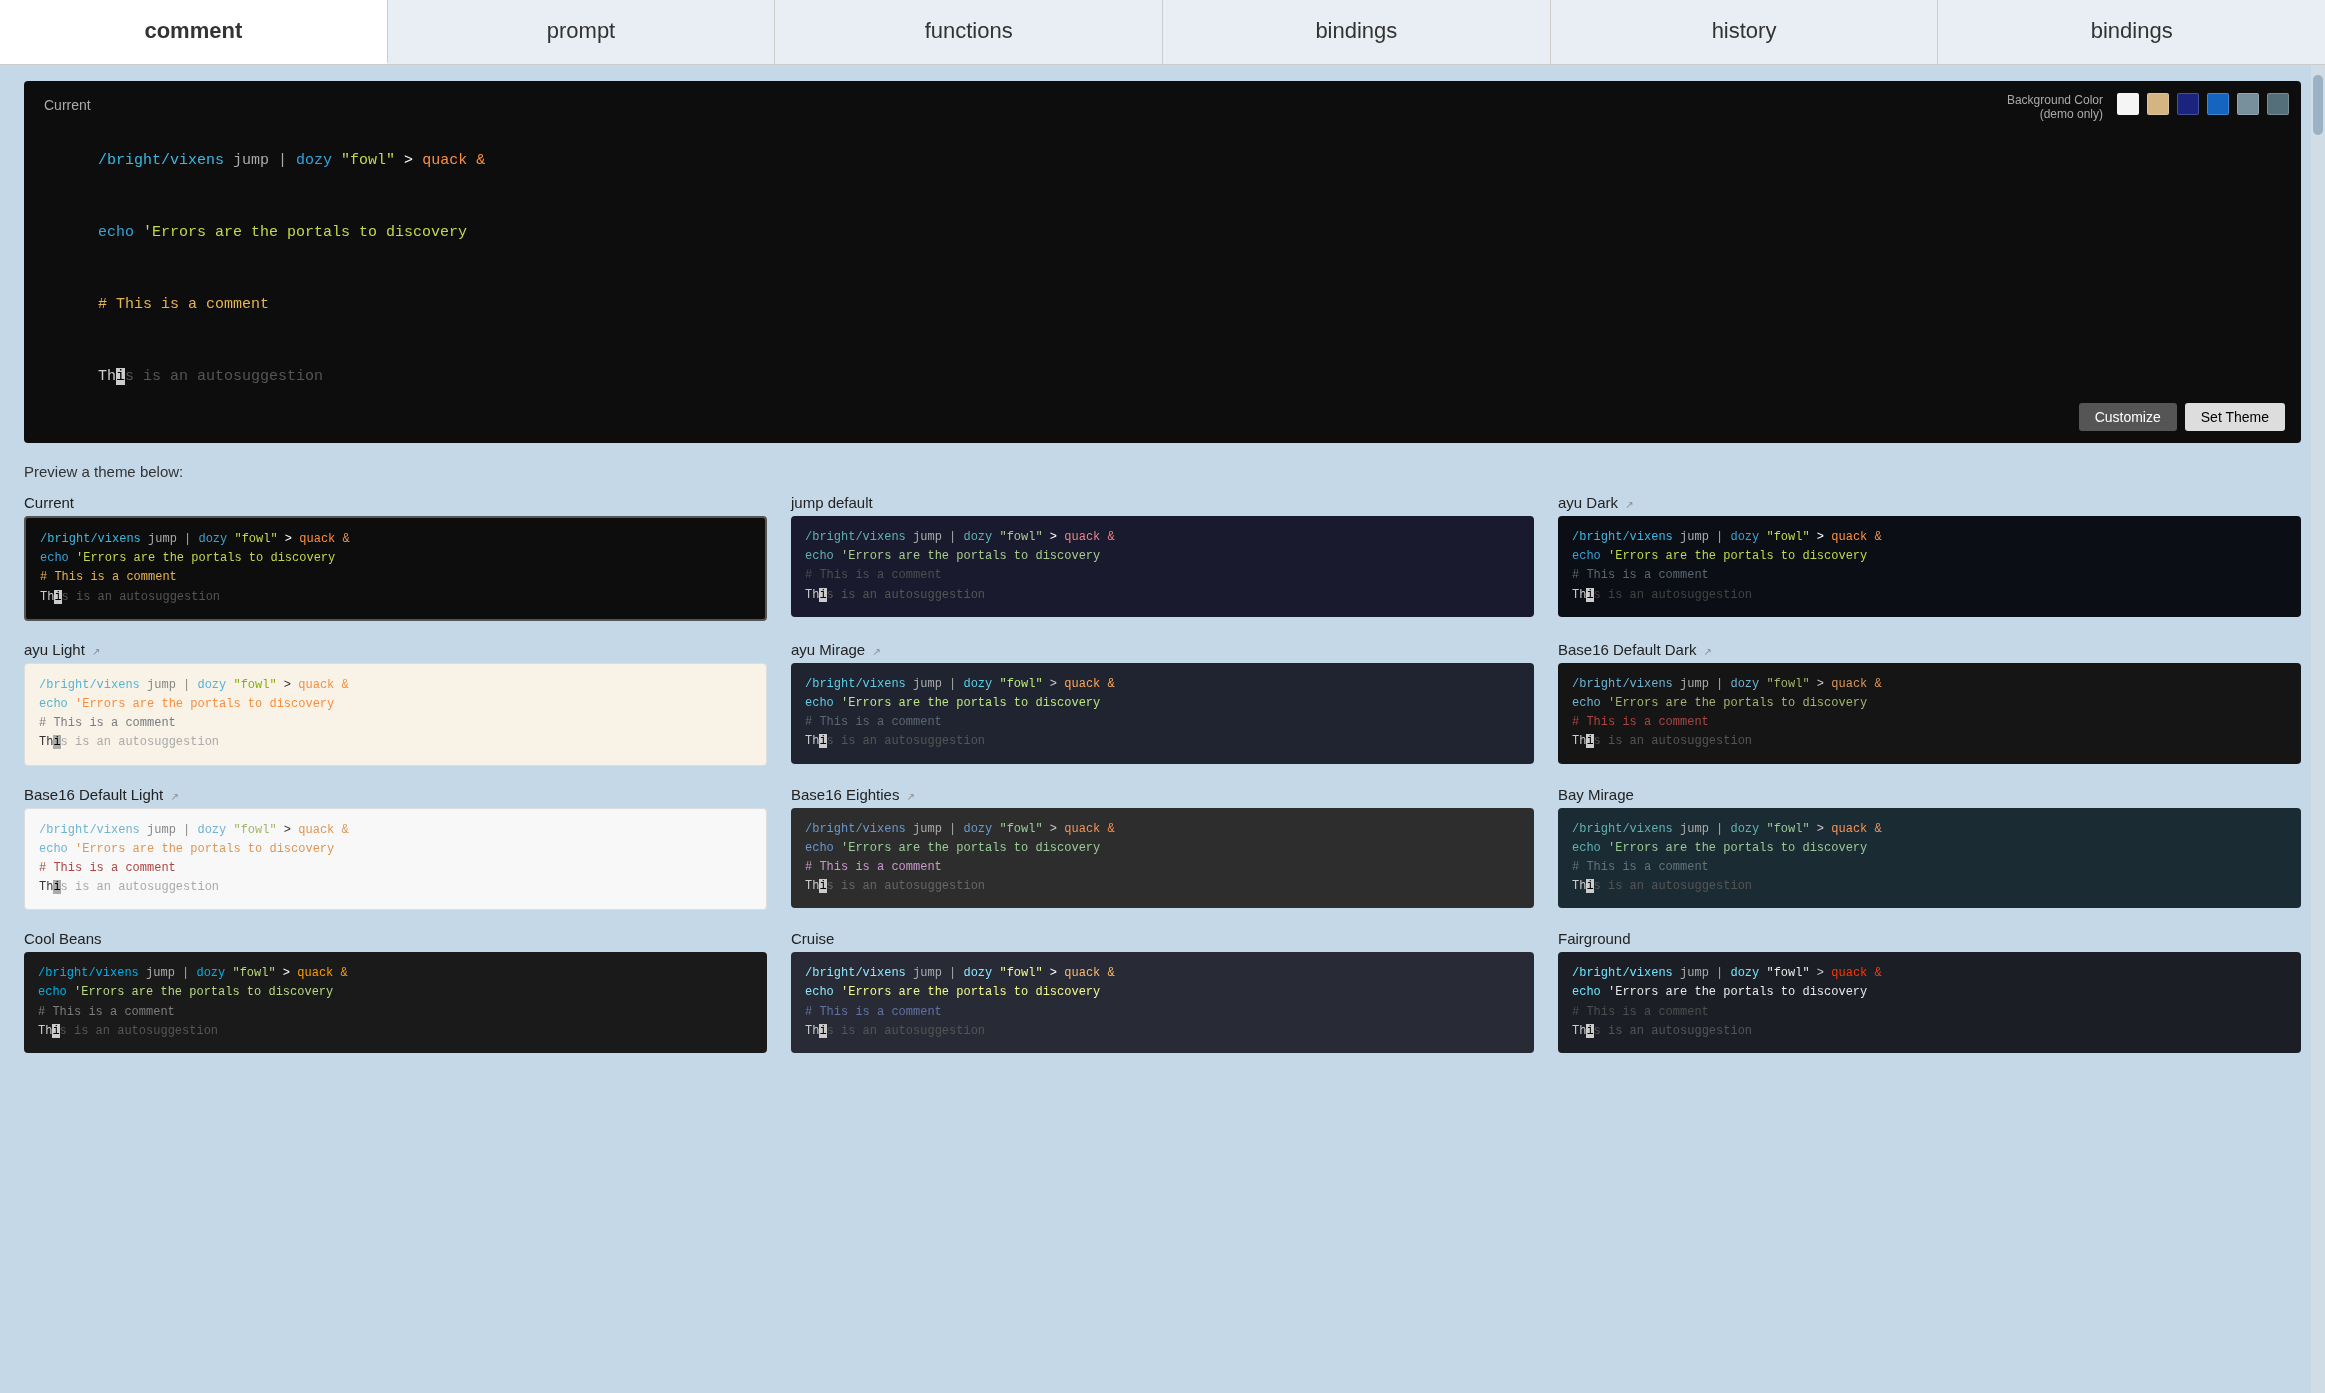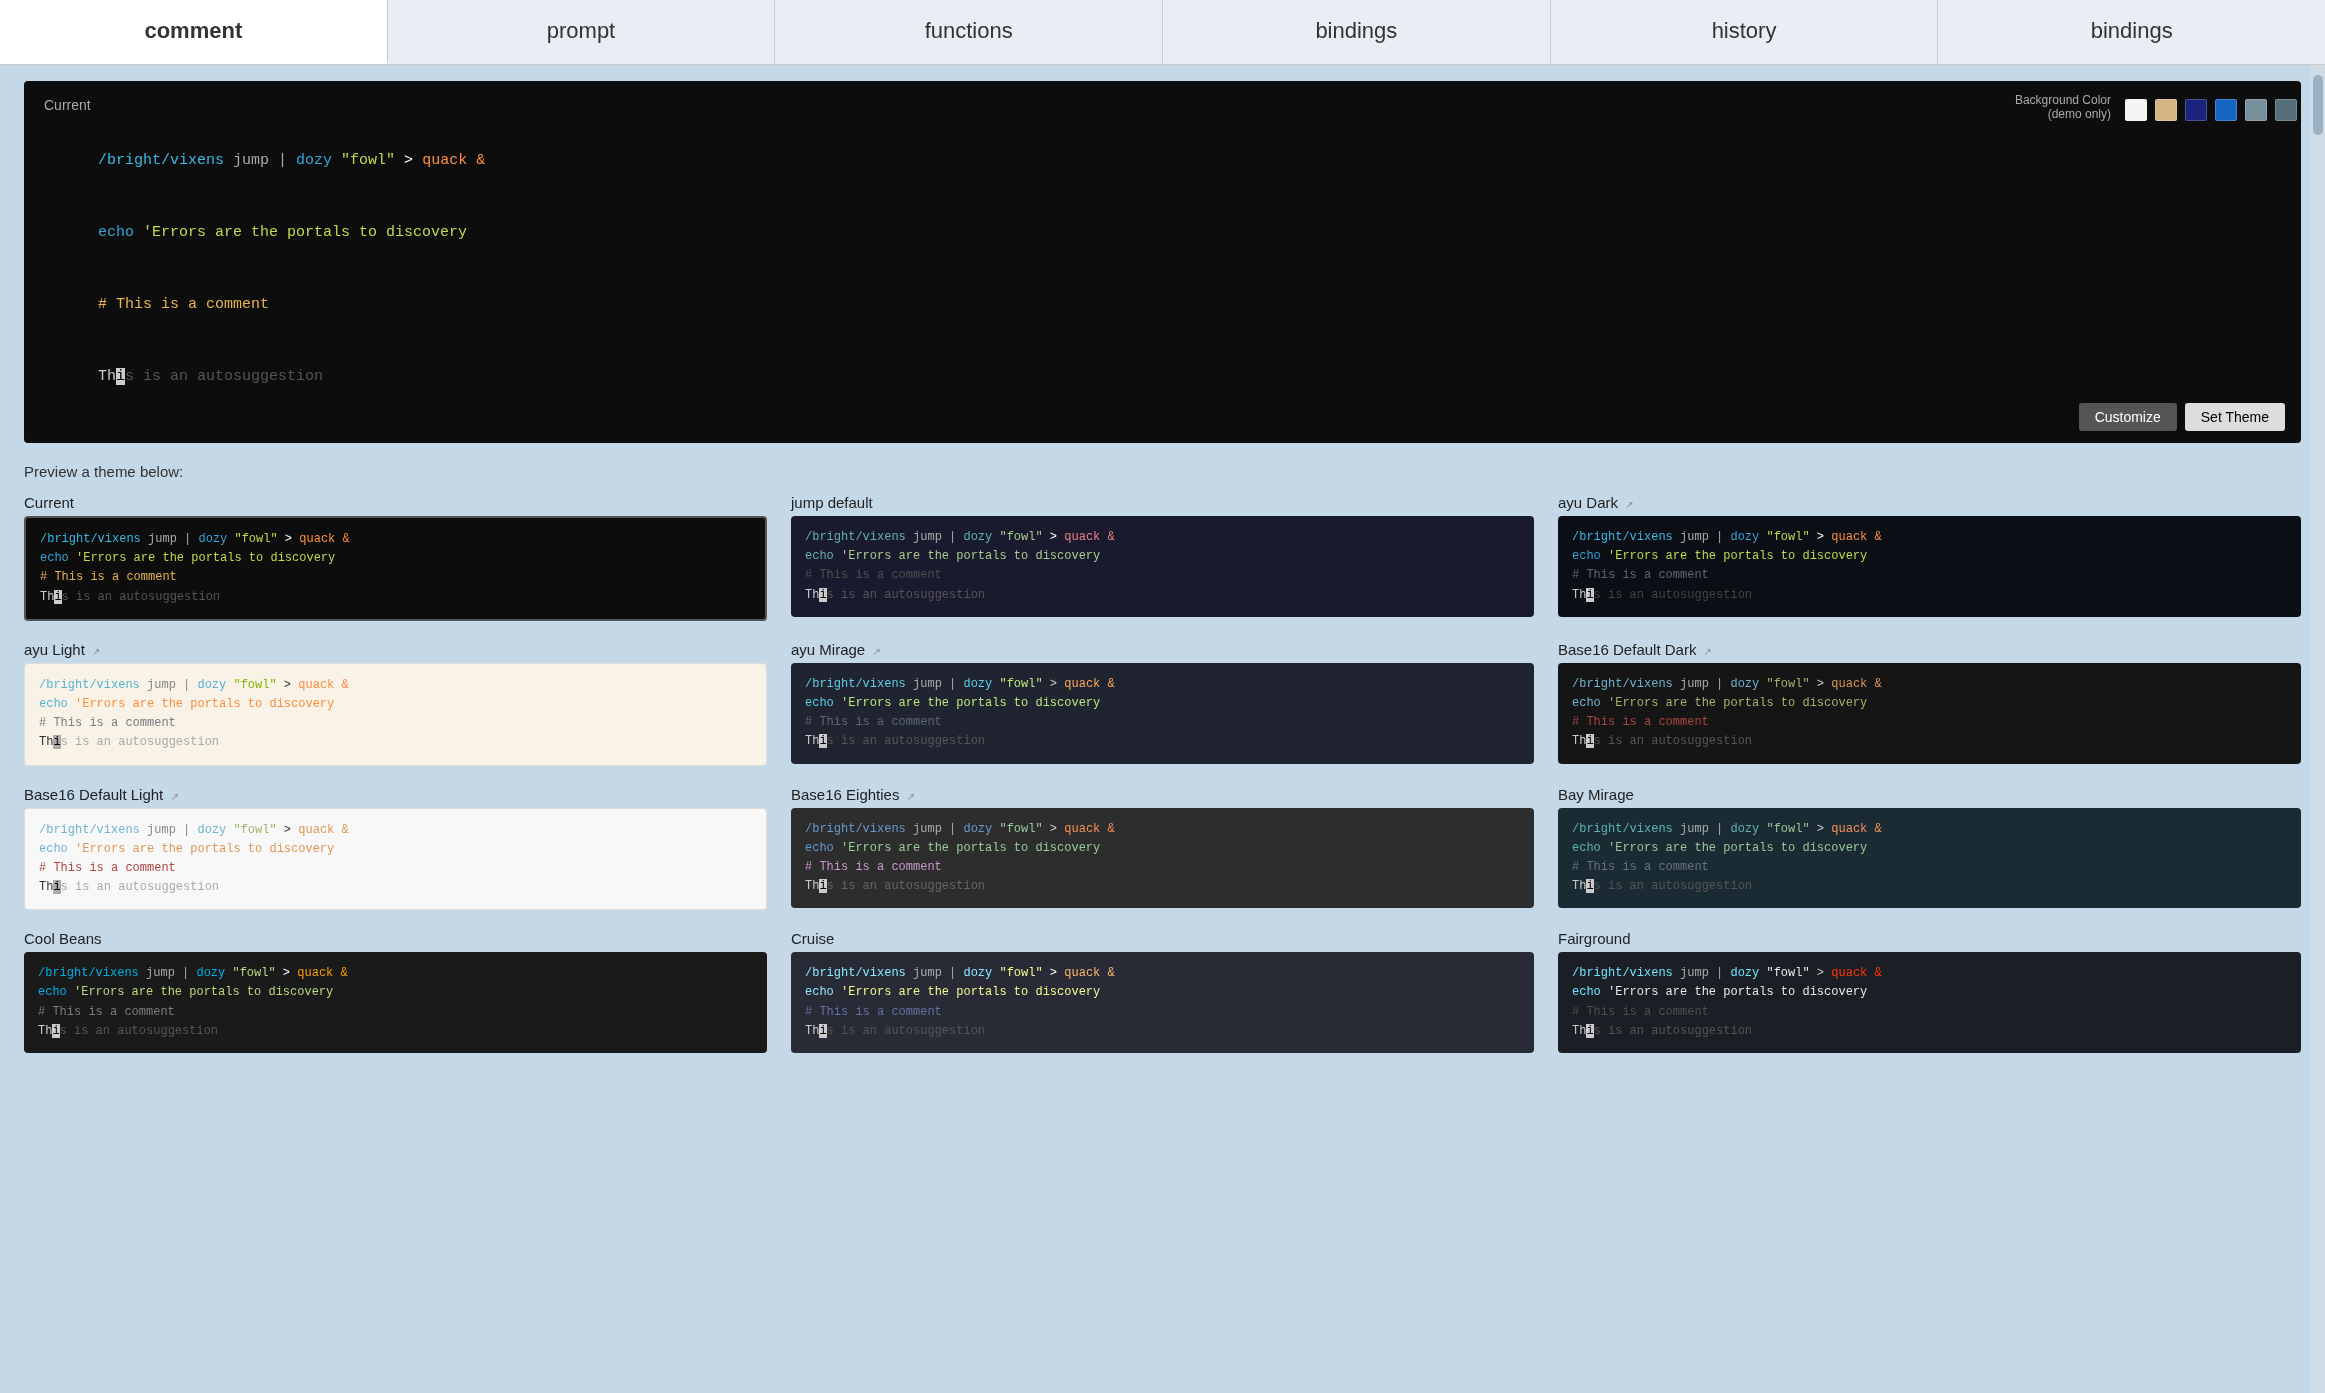--- a/index.html
+++ b/index.html
@@ -71,23 +71,23 @@
     .c-echo { color: #36a3d9; }
     .c-string-val { color: #c2d94c; }
     .c-comment { color: #e6b450; }
     .c-autosugg { color: #555; }
     .c-cursor { background: #ccc; color: #000; }
 
     
     .bg-swatches {
       position: absolute;
       top: 12px;
-      right: 4px;
+      right: 12px;
       display: flex;
-      align-items: flex-end;
+      align-items: flex-start;
       gap: 8px;
     }
     .bg-swatch-label {
       color: #aaa;
       font-size: 12px;
       margin-right: 6px;
       text-align: right;
     }
     .swatch {
       width: 22px;

